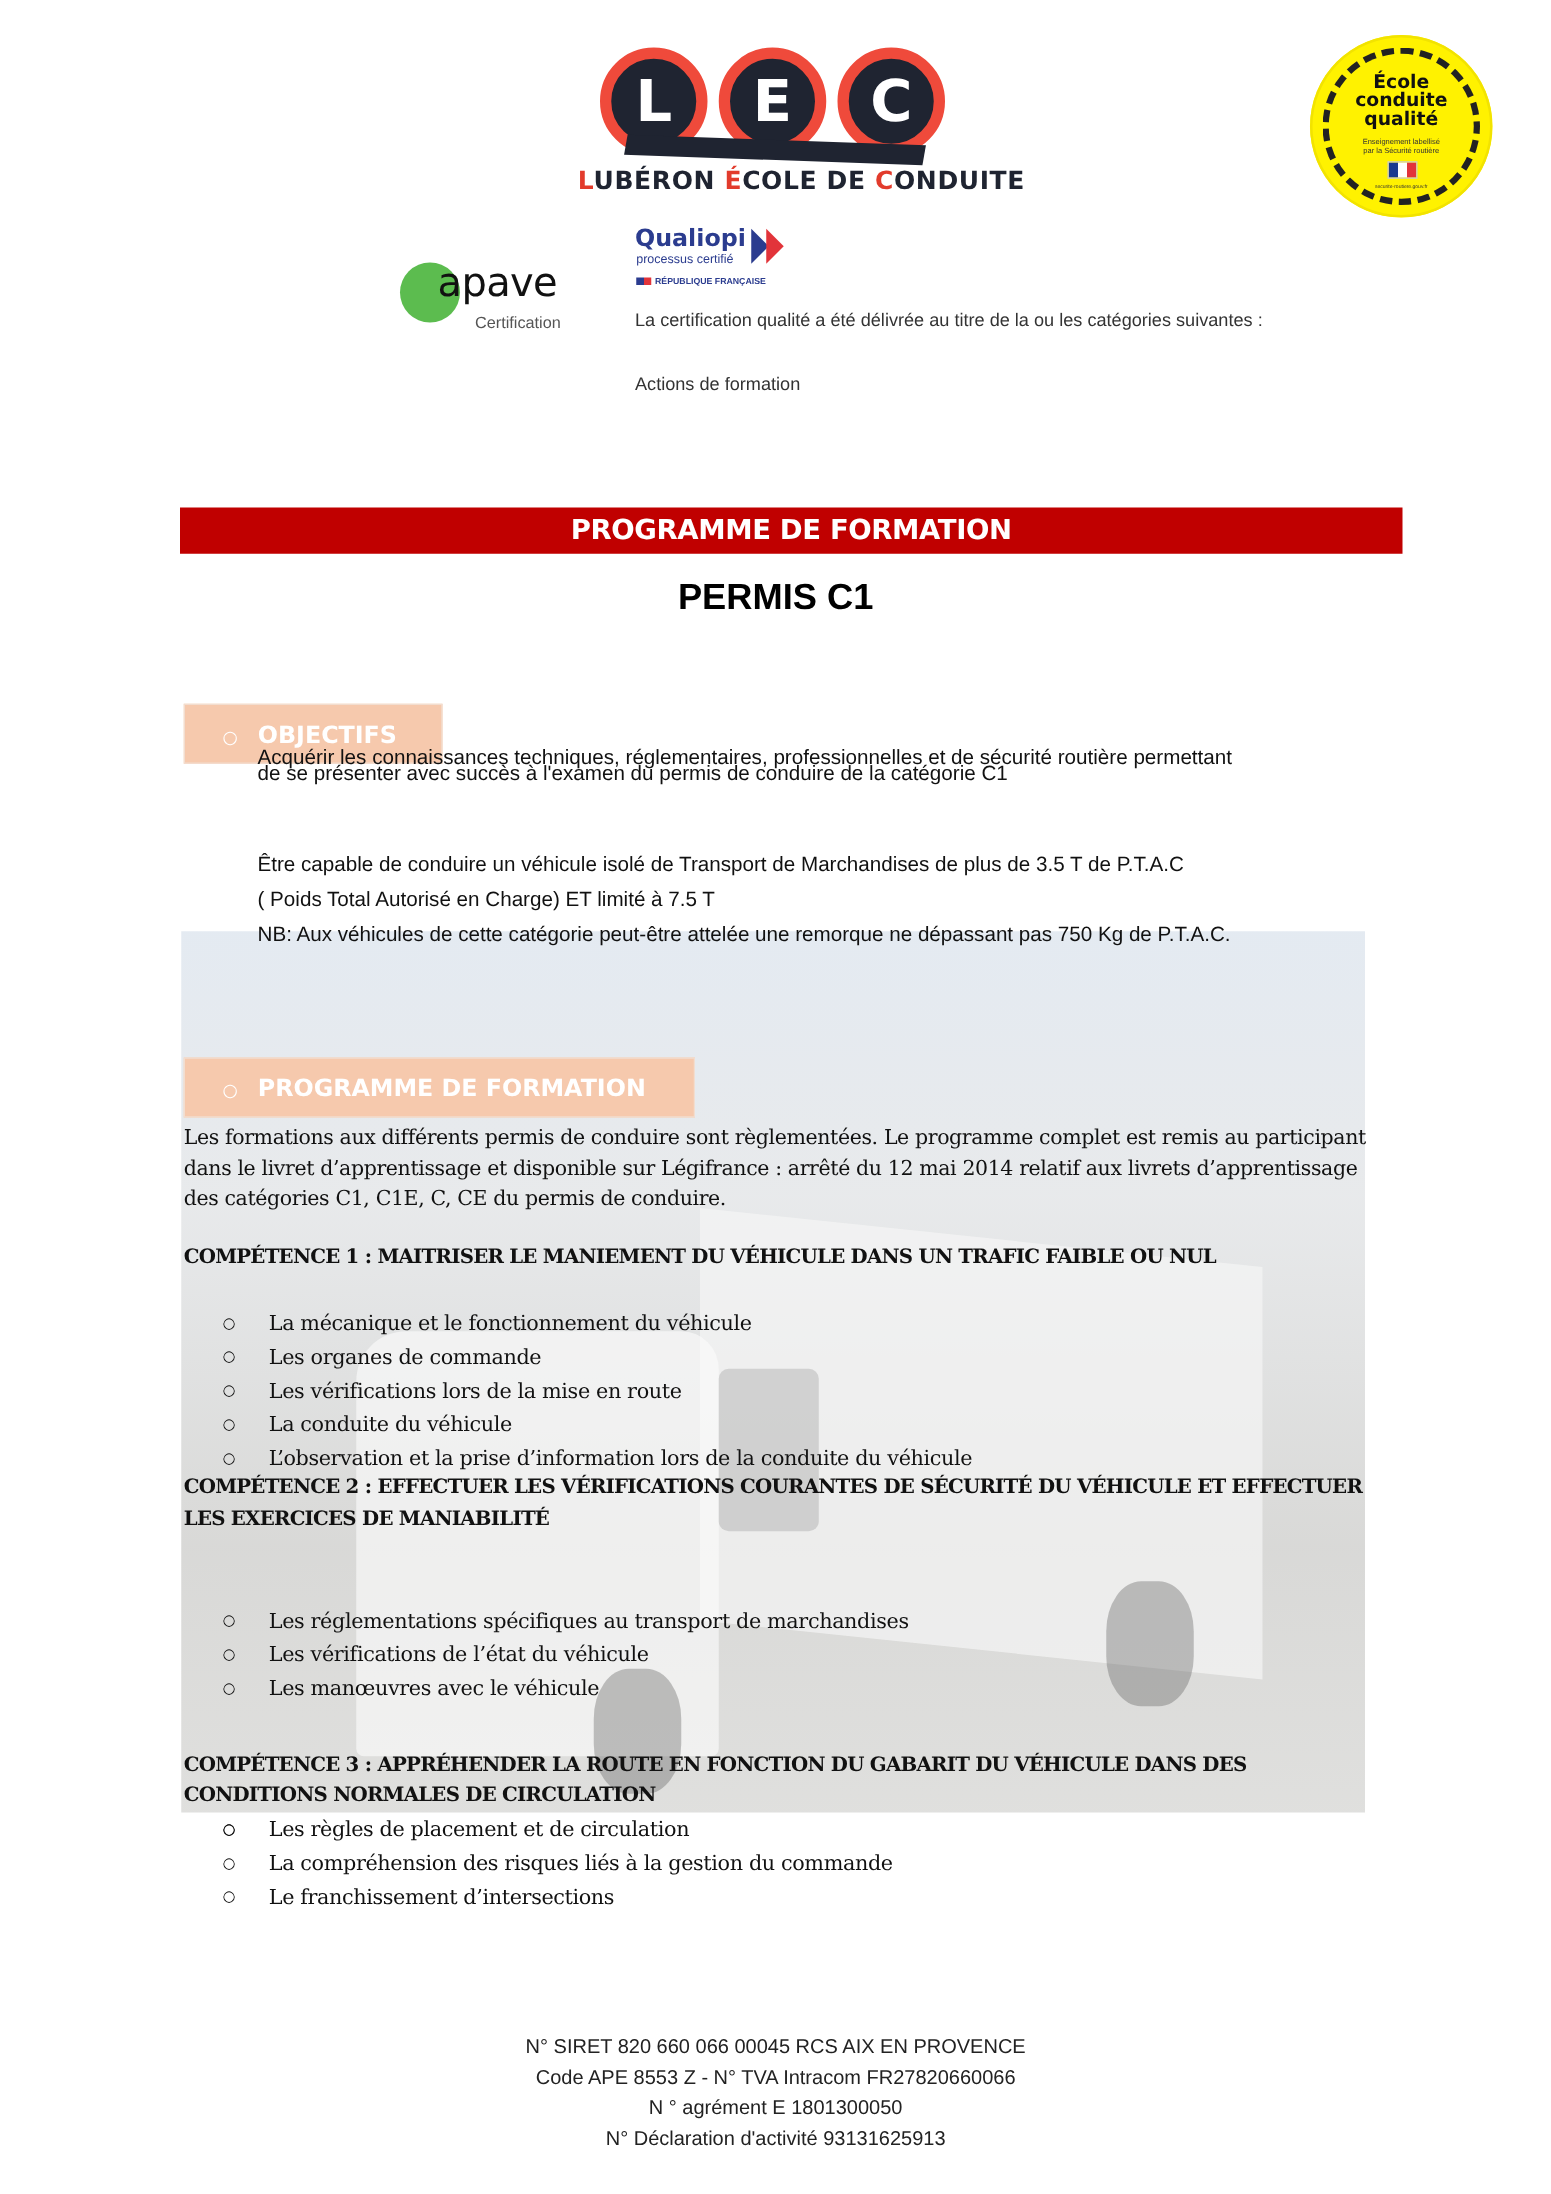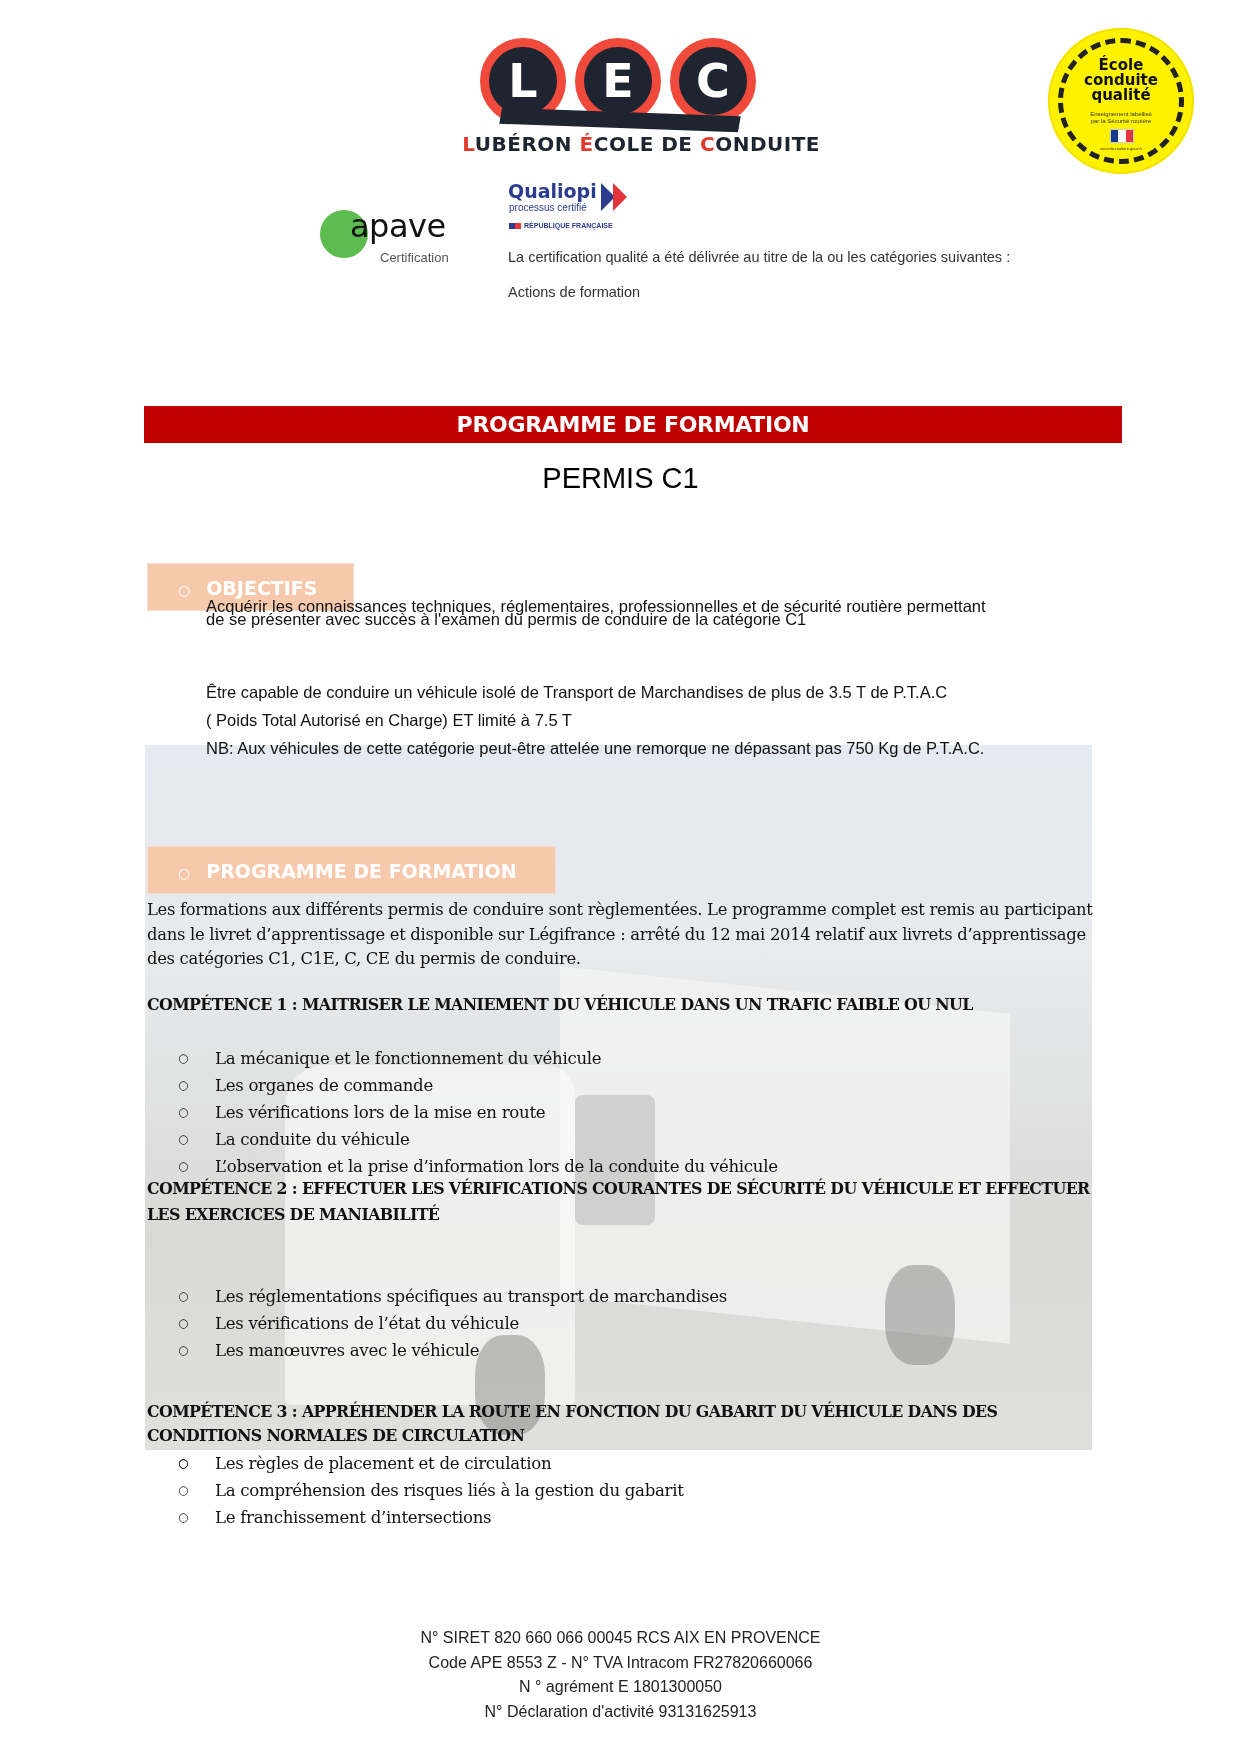--- a/index.html
+++ b/index.html
@@ -33,21 +33,21 @@
     .q-sub { position: absolute; left: 1px; top: 22px; font-size: 10px; color: #2b3c8f; }
     .q-arrow1 { position: absolute; left: 93px; top: 3px; width: 0; height: 0; border-top: 14px solid transparent; border-bottom: 14px solid transparent; border-left: 14px solid #2b3c8f; }
     .q-arrow2 { position: absolute; left: 105px; top: 3px; width: 0; height: 0; border-top: 14px solid transparent; border-bottom: 14px solid transparent; border-left: 14px solid #e2343a; }
     .q-rep { position: absolute; left: 1px; top: 42px; font-size: 7px; font-weight: bold; color: #2b3c8f; }
     .q-rep .mini { display: inline-block; width: 12px; height: 6px; background: linear-gradient(90deg, #2b3c8f 0 50%, #e2343a 50%); margin-right: 3px; vertical-align: middle; }
 
     .cert-line { left: 508px; font-size: 14.5px; color: #333; white-space: nowrap; }
 
     
     #title-banner { left: 144px; top: 406px; width: 978px; height: 37px; background: #c00000; color: #fff; text-align: center; font-weight: bold; font-size: 22px; line-height: 37px; font-family: "DejaVu Sans", sans-serif; letter-spacing: -0.3px; }
-    #doc-title { left: 0; width: 1241px; top: 462px; text-align: center; font-weight: normal; font-size: 29px; color: #000; }
+    #doc-title { left: 0; width: 1241px; top: 462px; text-align: center; font-weight: bold; font-size: 29px; color: #000; }
 
     .section-tag { background: #f6c9ad; color: #fff; font-family: "DejaVu Sans", sans-serif; font-weight: bold; font-size: 19px; height: 48px; line-height: 48px; box-sizing: border-box; padding-left: 30px; white-space: nowrap; border: 1px solid #f2ddcf; margin-top: 36px; }
     .section-tag .bullet { font-weight: normal; font-size: 14px; margin-right: 16px; }
     #tag-objectifs { left: 147px; top: 527px; width: 207px; }
     #tag-programme { left: 147px; top: 810px; width: 409px; z-index: 2; }
 
     .obj-text { left: 206px; font-size: 16.5px; color: #111; white-space: nowrap; }
 
     
     #truck-photo { left: 145px; top: 745px; width: 947px; height: 705px; overflow: hidden; z-index: 0;
@@ -104,21 +104,21 @@
 
 <div id="qualiopi-logo" class="abs">
   <div class="q-word">Qualiopi</div>
   <div class="q-arrow1"></div>
   <div class="q-arrow2"></div>
   <div class="q-sub">processus certifié</div>
   <div class="q-rep"><span class="mini"></span><span>RÉPUBLIQUE FRANÇAISE</span></div>
 </div>
 
 <div class="abs cert-line" style="top:249px">La certification qualité a été délivrée au titre de la ou les catégories suivantes :</div>
-<div class="abs cert-line" style="top:284px">Actions de formation</div>
+<div class="abs cert-line" style="top:300px">Actions de formation</div>
 
 <div id="title-banner" class="abs">PROGRAMME DE FORMATION</div>
 <div id="doc-title" class="abs">PERMIS C1</div>
 
 <div id="truck-photo" class="abs">
   <div class="truck-box"></div>
   <div class="truck-cab"></div>
   <div class="truck-window"></div>
   <div class="truck-wheel" style="left:330px;top:590px"></div>
   <div class="truck-wheel" style="left:740px;top:520px"></div>
@@ -149,21 +149,21 @@
 <ul class="abs list serif content" style="top:1283px">
   <li><span class="b">○</span><span>Les réglementations spécifiques au transport de marchandises</span></li>
   <li><span class="b">○</span><span>Les vérifications de l’état du véhicule</span></li>
   <li><span class="b">○</span><span>Les manœuvres avec le véhicule</span></li>
 </ul>
 
 <div class="abs comp serif content" style="top:1400px; line-height:24px">COMPÉTENCE 3 : APPRÉHENDER LA ROUTE EN FONCTION DU GABARIT DU VÉHICULE DANS DES CONDITIONS NORMALES DE CIRCULATION</div>
 <ul class="abs list serif content" style="top:1450px">
   <li><span class="b">○</span></li>
   <li><span class="b">○</span><span>Les règles de placement et de circulation</span></li>
-  <li><span class="b">○</span><span>La compréhension des risques liés à la gestion du gabarit</span></li>
+  <li><span class="b">○</span><span>La compréhension des risques liés à la gestion du commande</span></li>
   <li><span class="b">○</span><span>Le franchissement d’intersections</span></li>
 </ul>
 
 <div id="footer" class="abs">
   <div>N° SIRET 820 660 066 00045 RCS  AIX EN PROVENCE</div>
   <div>Code APE 8553 Z - N° TVA Intracom FR27820660066</div>
   <div>N ° agrément E 1801300050</div>
   <div>N° Déclaration d'activité  93131625913</div>
 </div>
 

